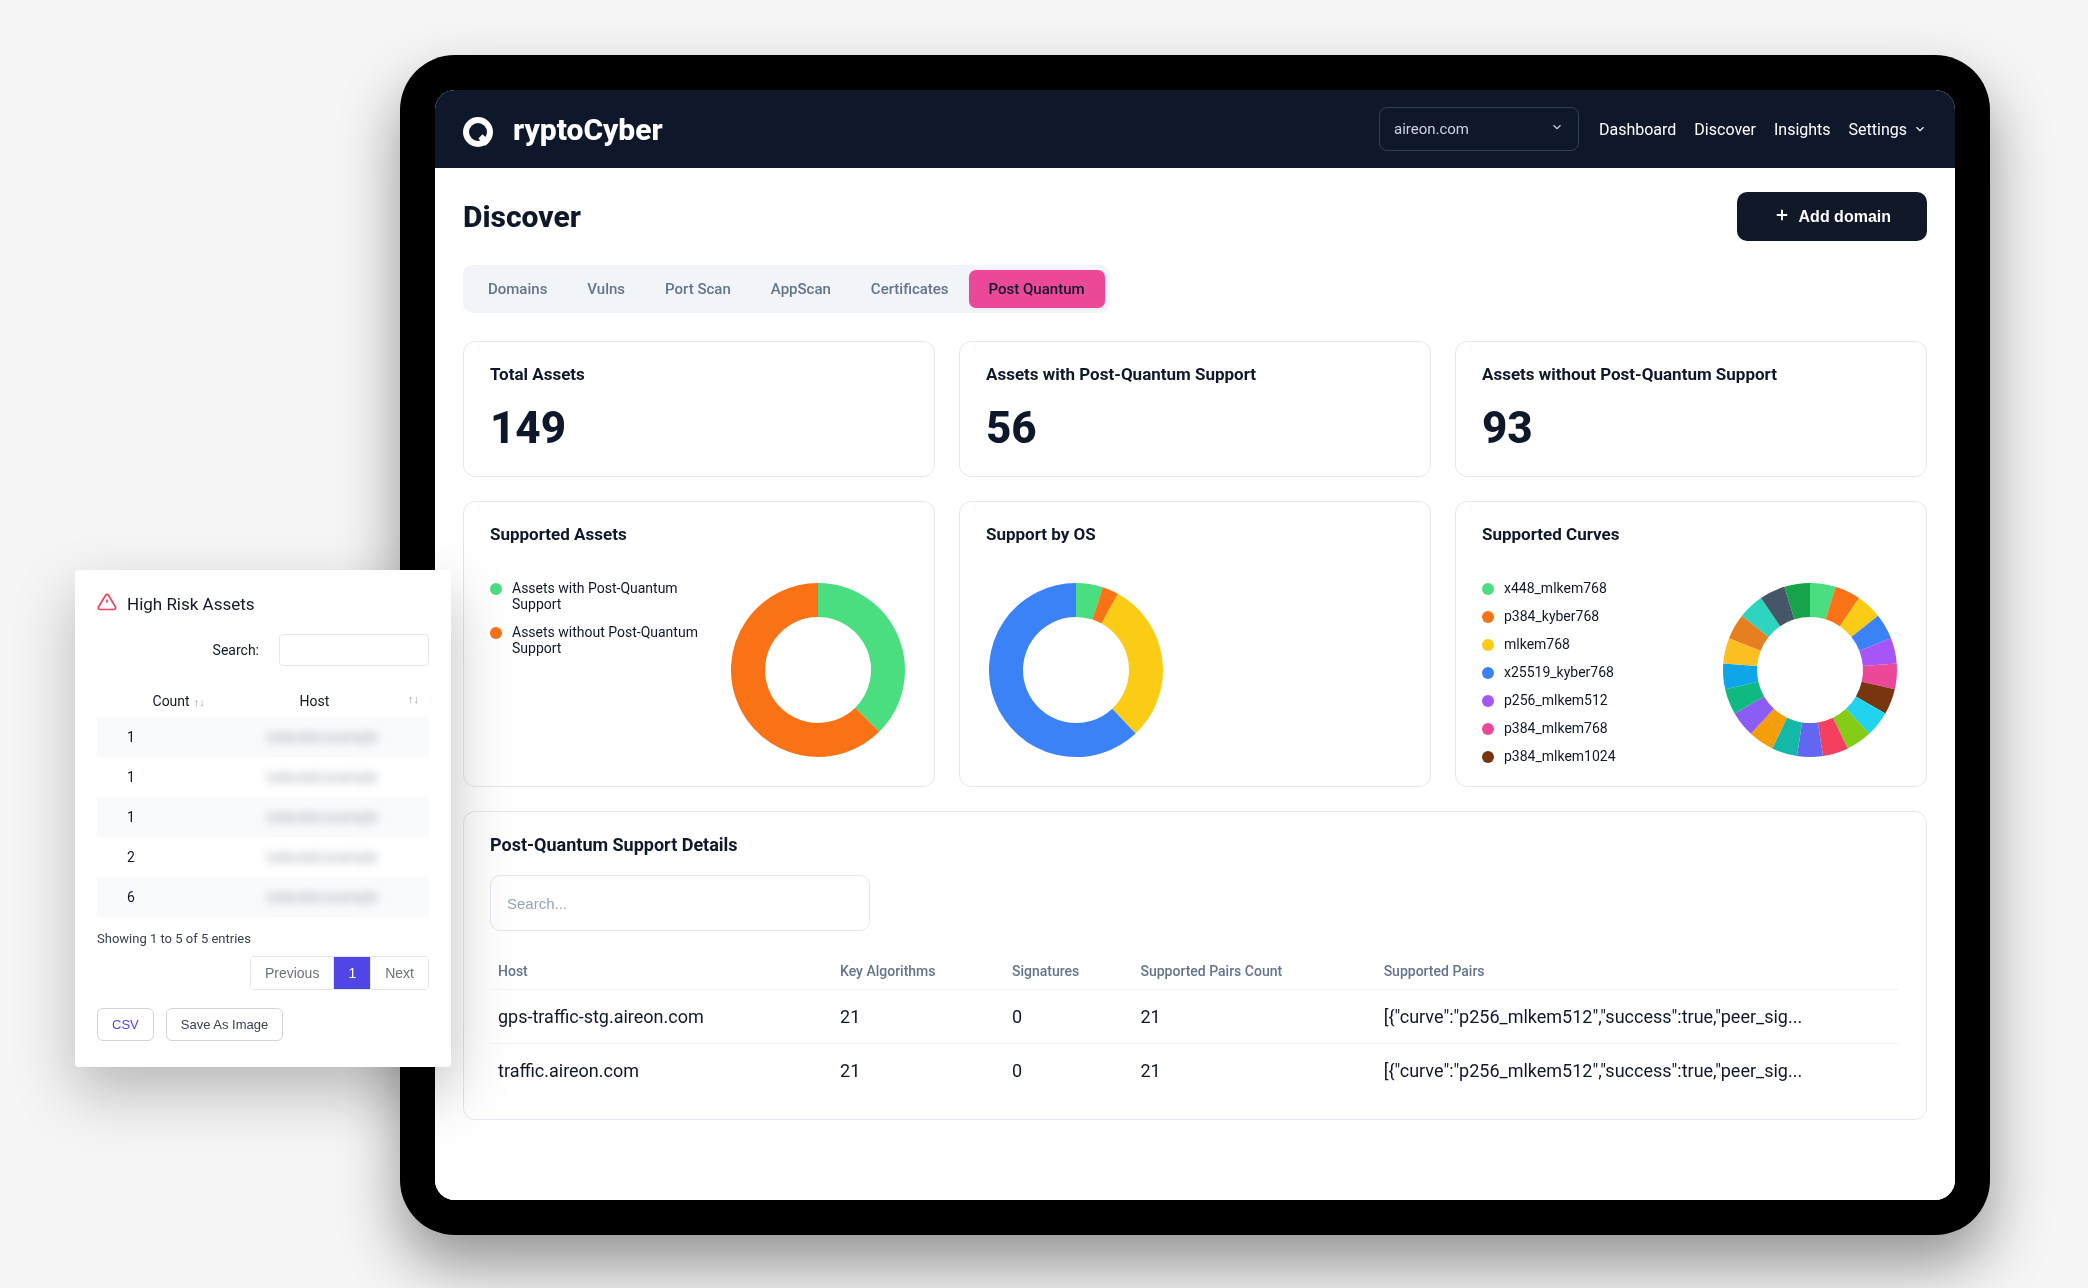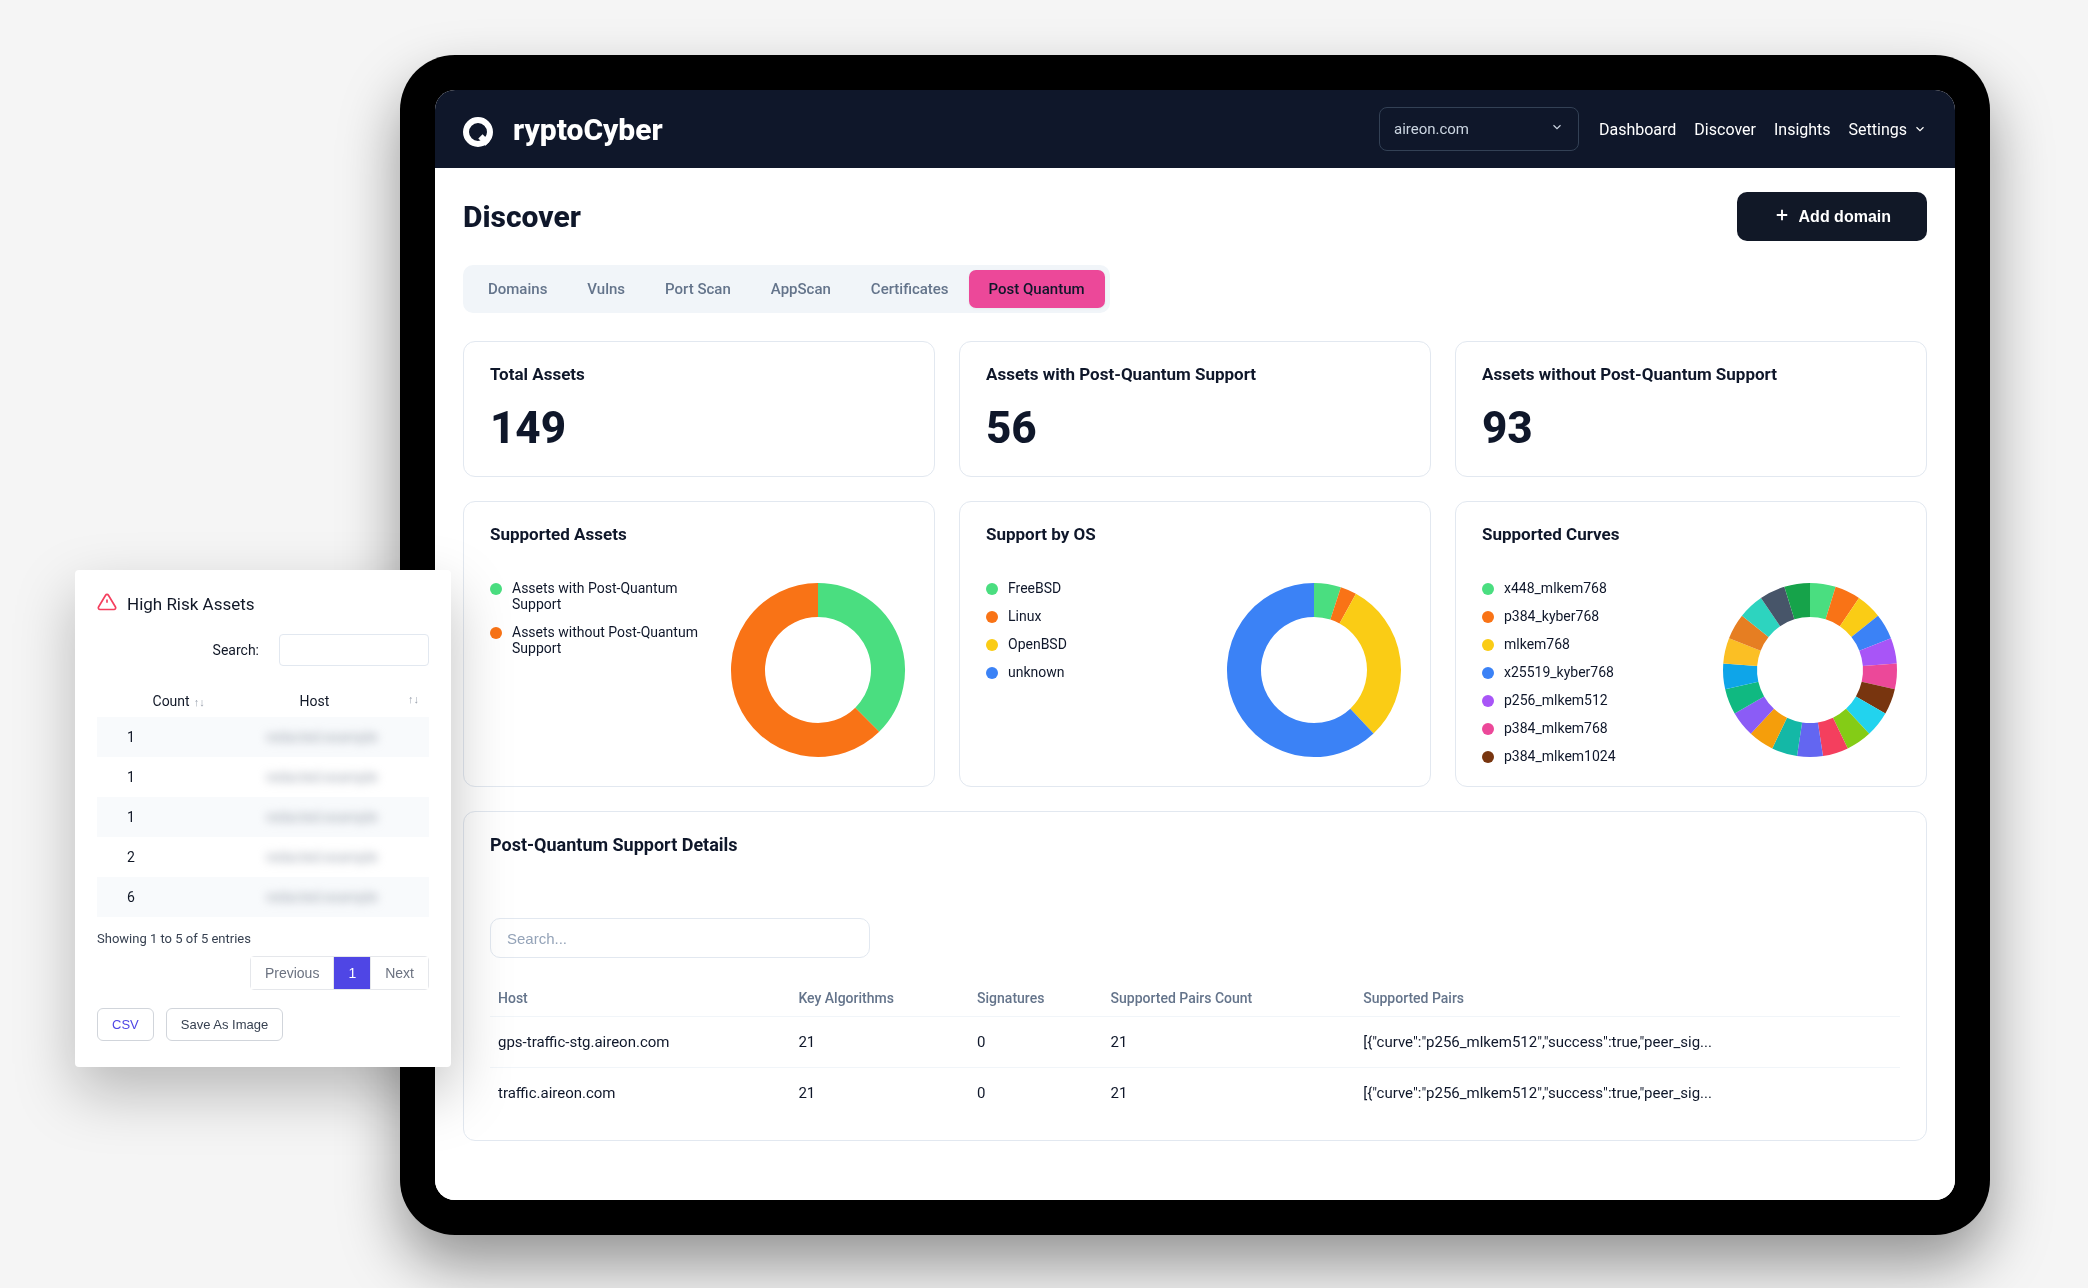--- a/index.html
+++ b/index.html
@@ -204,40 +204,39 @@
   
   .details-card {
     border: 1px solid #e2e8f0;
     border-radius: 12px;
     padding: 22px 26px;
     background: #fff;
   }
   .details-title { font-size: 18px; font-weight: 700; color: #0f172a; margin-bottom: 20px; }
   .search-input {
     width: 380px;
-    height: 40px;
+    height: 56px;
     border: 1px solid #e2e8f0;
     border-radius: 10px;
     padding: 0 16px;
     font-size: 15px;
     margin-bottom: 22px;
     color: #0f172a;
-    margin-top: 43px;
   }
   .search-input::placeholder { color: #94a3b8; }
   .details-table { width: 100%; border-collapse: collapse; }
   .details-table th {
     text-align: left;
     font-size: 14px;
     color: #64748b;
     font-weight: 500;
     padding: 10px 8px;
   }
   .details-table td {
-    font-size: 15px;
+    font-size: 18px;
     color: #0f172a;
     padding: 16px 8px;
     border-top: 1px solid #f1f5f9;
     white-space: nowrap;
     overflow: hidden;
     text-overflow: ellipsis;
     max-width: 340px;
   }
 
   
@@ -428,38 +427,20 @@
               </div>
               <div class="donut-wrap"><svg viewBox="0 0 180 180">
                   <path d="M 90 20 A 70 70 0 0 1 139.23588069912662 139.75769339289522" fill="none" stroke="#4ade80" stroke-width="34"></path>
                   <path d="M 139.23588069912662 139.75769339289522 A 70 70 0 1 1 89.99999999999999 20" fill="none" stroke="#f97316" stroke-width="34"></path>
                 </svg></div>
             </div>
           </div>
           <div class="chart-card">
             <div class="chart-title">Support by OS</div>
             <div class="chart-body">
-              <div class="legend">
-                <div class="legend-item">
-                  <span class="legend-dot" style="background:#4ade80"></span>
-                  <span>FreeBSD</span>
-                </div>
-                <div class="legend-item">
-                  <span class="legend-dot" style="background:#f97316"></span>
-                  <span>Linux</span>
-                </div>
-                <div class="legend-item">
-                  <span class="legend-dot" style="background:#facc15"></span>
-                  <span>OpenBSD</span>
-                </div>
-                <div class="legend-item">
-                  <span class="legend-dot" style="background:#3b82f6"></span>
-                  <span>unknown</span>
-                </div>
-              </div>
               <div class="donut-wrap"><svg viewBox="0 0 180 180">
                   <path d="M 90 20 A 70 70 0 0 1 111.63118960624632 23.42604385933926" fill="none" stroke="#4ade80" stroke-width="34"></path>
                   <path d="M 111.63118960624632 23.42604385933926 A 70 70 0 0 1 123.72275718712007 28.65853239692955" fill="none" stroke="#f97316" stroke-width="34"></path>
                   <path d="M 123.72275718712007 28.65853239692955 A 70 70 0 0 1 137.91829741500823 141.0278039194988" fill="none" stroke="#facc15" stroke-width="34"></path>
                   <path d="M 137.91829741500823 141.0278039194988 A 70 70 0 1 1 89.99999999999999 20" fill="none" stroke="#3b82f6" stroke-width="34"></path>
                 </svg></div>
             </div>
           </div>
           <div class="chart-card">
             <div class="chart-title">Supported Curves</div>

